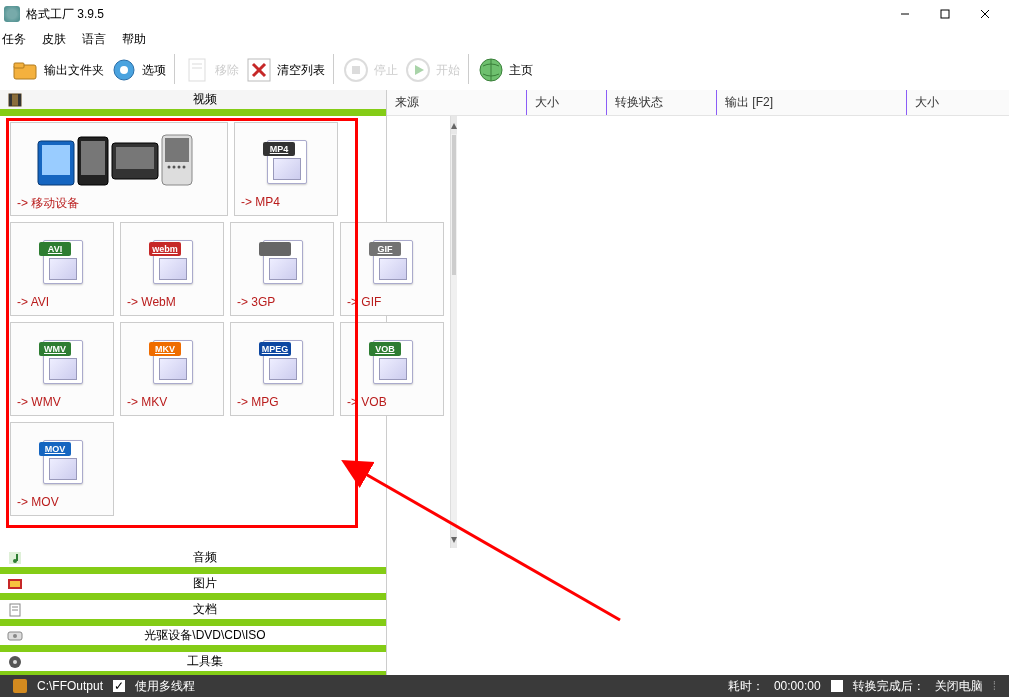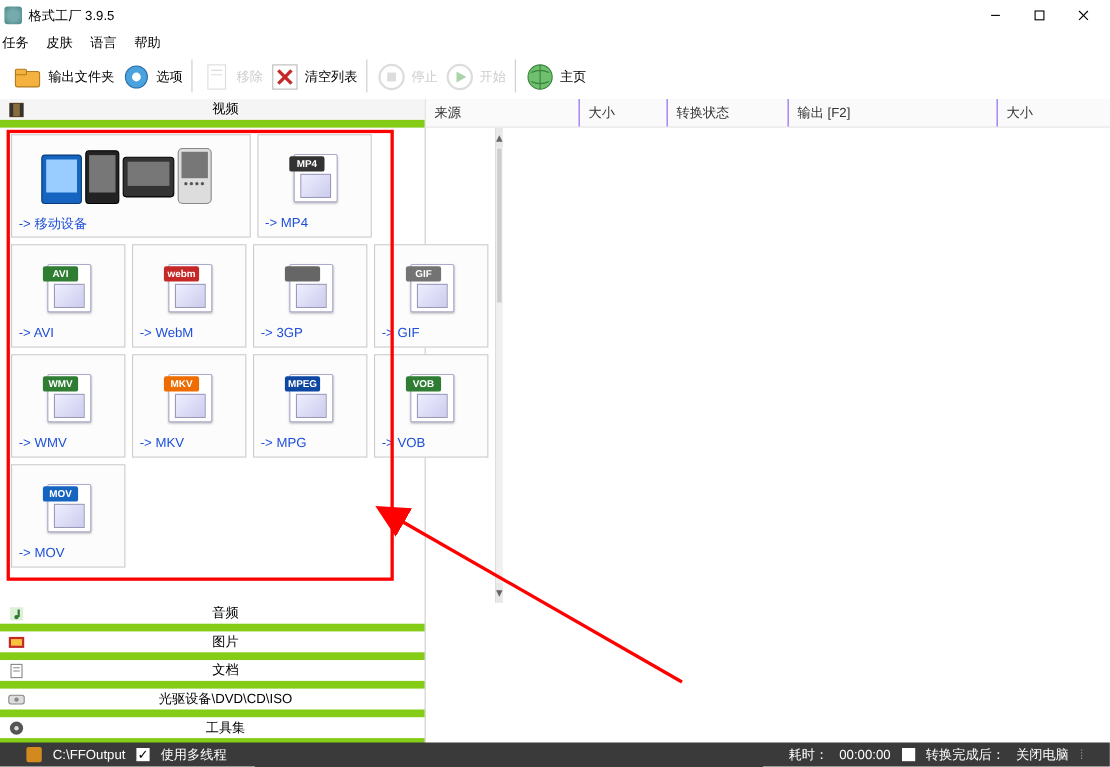--- a/index.html
+++ b/index.html
@@ -28,41 +28,41 @@
 
 .grid-wrap { flex: 1; position: relative; display: flex; }
 .grid-area { flex: 1; padding: 6px 6px 6px 10px; position: relative; }
 .red-box { position: absolute; left: 6px; top: 2px; width: 352px; height: 410px; border: 3px solid red; pointer-events: none; z-index: 5; }
 .grid { display: grid; grid-template-columns: 1fr 1fr 1fr 1fr; gap: 6px; }
 .wide-row { display: flex; gap: 6px; margin-bottom: 6px; }
 .tile { border: 1px solid #ccc; background: #fcfcfc; display: flex; flex-direction: column; padding: 6px; cursor: pointer; }
 .tile.wide { width: 218px; height: 94px; }
 .tile.small { width: 104px; height: 94px; }
 .tile-icon { flex: 1; display: flex; align-items: center; justify-content: center; }
-.tile-label { height: 16px; color: #1d4ed8; padding-top: 2px; }
+.tile-label { height: 16px; color: #b91c1c; padding-top: 2px; }
 .scroll-v { width: 18px; background: #f0f0f0; display: flex; flex-direction: column; border-left: 1px solid #ddd; }
 .scroll-btn { height: 18px; background: #e8e8e8; display:flex; align-items:center; justify-content:center; color:#666; }
 .scroll-thumb { flex: 0 0 140px; background: #cdcdcd; margin: 1px; }
 .scroll-track { flex: 1; }
 
 .right-panel { flex: 1; display: flex; flex-direction: column; }
 .list-header { height: 26px; display: flex; background: #fafafa; border-bottom: 1px solid #e4e4e4; }
 .col { padding: 4px 8px; border-right: 1px solid #8b5cf6; color:#333; }
 .col.c1{width:140px;}.col.c2{width:80px;}.col.c3{width:110px;}.col.c4{width:190px;}.col.c5{flex:1;border-right:none;}
 .right-blank { flex: 1; position: relative; }
 
-.statusbar { position: absolute; bottom: 0; left: 0; right: 0; height: 22px; background: #3a3a3a; color: #fff; display: flex; align-items: center; padding: 0 24px; gap: 10px; }
+.statusbar { position: absolute; bottom: 0; left: 0; right: 0; height: 22px; background: #3a3a3a; color: #fff; display: flex; align-items: center; padding: 0 13px; gap: 10px; }
 .statusbar .s-icon { width: 14px; height: 14px; background: #d28a1f; border-radius: 2px; }
 .chk { width: 12px; height: 12px; background: #fff; display: inline-flex; align-items: center; justify-content: center; color: #000; }
 .sp { flex: 1; }
 
 
 .fmt { width: 50px; height: 50px; position: relative; }
 .fmt .page { position: absolute; left: 6px; top: 4px; width: 40px; height: 44px; background: #fff; border: 1px solid #aac; border-radius: 2px; box-shadow: 0 1px 2px rgba(0,0,0,0.2); }
-.fmt .badge { position: absolute; left: 2px; top: 6px; width: 32px; height: 14px; color: #fff; font-size: 9px; display: flex; align-items: center; justify-content: center; font-weight: bold; border-radius: 2px; }
+.fmt .badge { position: absolute; left: 2px; top: 6px; width: 32px; height: 14px; color: #fff; font-size: 9px; display: flex; align-items: center; justify-content: center; font-weight: bold; border-radius: 2px; text-decoration: underline; }
 .fmt .deco { position: absolute; left: 12px; top: 22px; width: 28px; height: 22px; background: linear-gradient(135deg,#eef,#cce); border: 1px solid #99b; }
 
 
 .arrow-svg { position: absolute; left: 0; top: 0; pointer-events: none; z-index: 10; }
 </style>
 </head>
 <body>
 
 <div class="titlebar">
   <div class="app-icon"></div>

